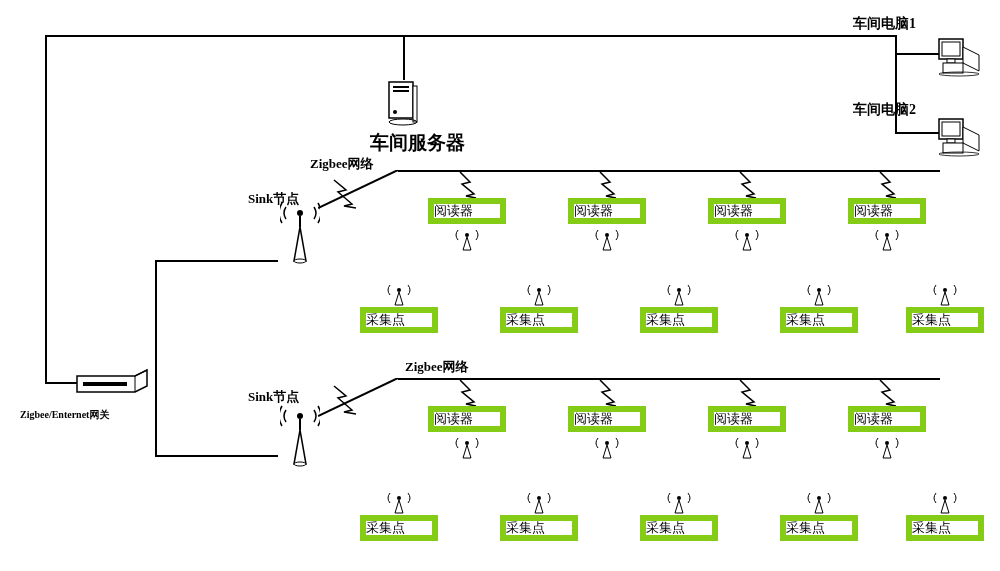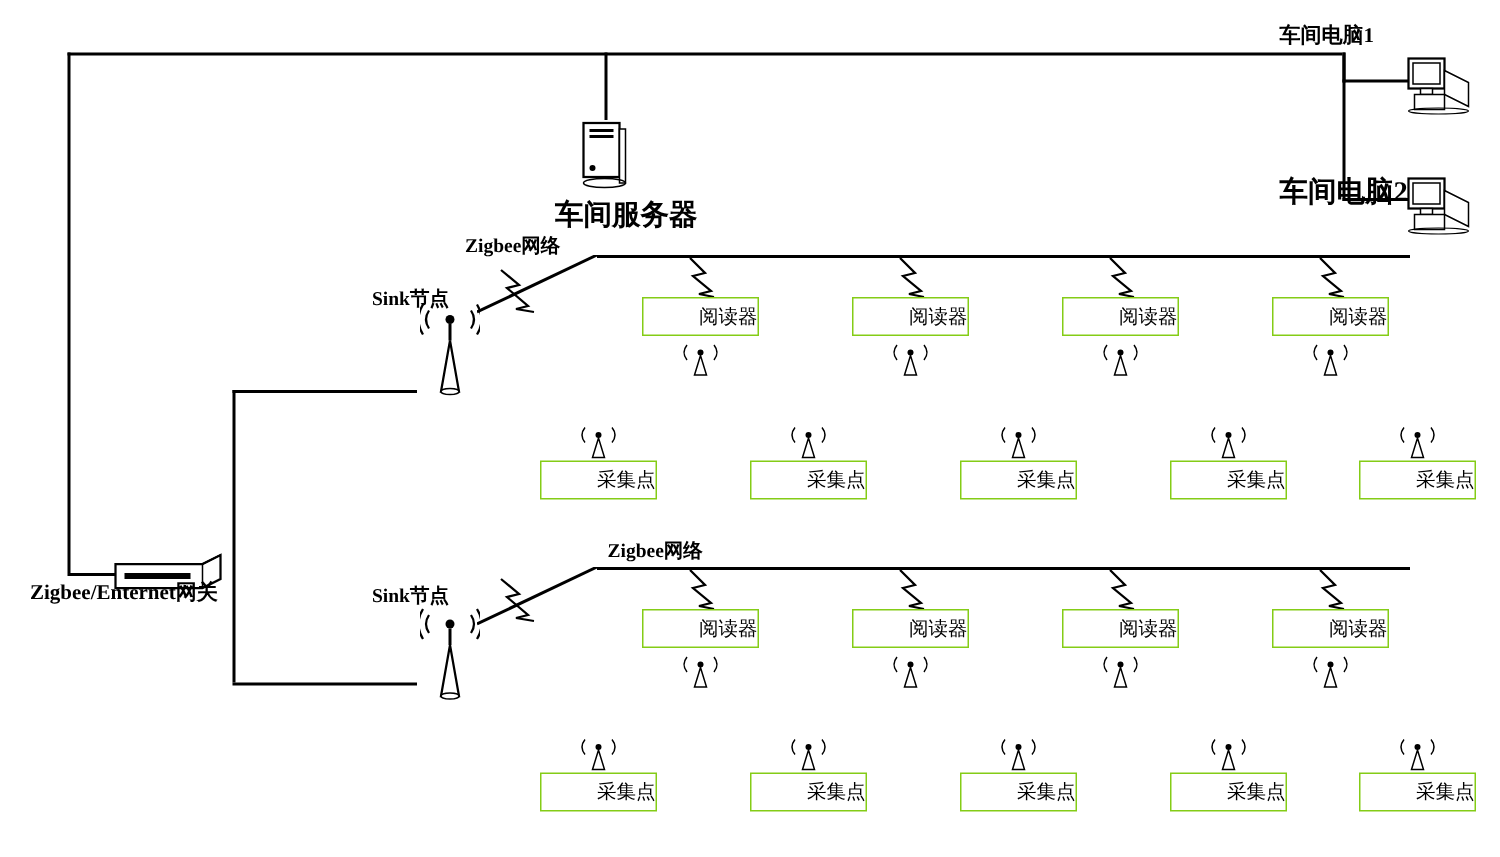--- a/index.html
+++ b/index.html
@@ -15,24 +15,24 @@
       position: absolute;
       background: #000;
     }
     .label {
       position: absolute;
       font-weight: bold;
       white-space: nowrap;
     }
     .box {
       position: absolute;
-      border: 1px solid #84cc16;
+      border: 6px solid #84cc16;
       display: flex;
       align-items: center;
-      justify-content: flex-end;
+      justify-content: flex-start;
       background: #fff;
     }
     .svg-icon {
       position: absolute;
     }
   </style>
 </head>
 <body>
 
 <div class="line" style="left:45px; top:35px; width:850px; height:2px;"></div>
@@ -43,21 +43,21 @@
 
 <div class="line" style="left:45px; top:382px; width:35px; height:2px;"></div>
 
 <div class="line" style="left:895px; top:35px; width:2px; height:20px;"></div>
 <div class="line" style="left:895px; top:53px; width:45px; height:2px;"></div>
 
 <div class="line" style="left:895px; top:132px; width:45px; height:2px;"></div>
 <div class="line" style="left:895px; top:35px; width:2px; height:99px;"></div>
 
 <div class="label" style="left:853px; top:15px; font-size:14px;">车间电脑1</div>
-<div class="label" style="left:853px; top:115px; font-size:19px;text-align:right;">车间电脑2</div>
+<div class="label" style="left:853px; top:101px; font-size:14px;text-align:right;">车间电脑2</div>
 
 <svg class="svg-icon" style="left:385px; top:80px;" width="36" height="46">
   <rect x="4" y="2" width="24" height="36" fill="#fff" stroke="#000" stroke-width="1.5"></rect>
   <rect x="28" y="6" width="4" height="36" fill="#fff" stroke="#000" stroke-width="1"></rect>
   <rect x="8" y="6" width="16" height="2" fill="#000"></rect>
   <rect x="8" y="10" width="16" height="2" fill="#000"></rect>
   <circle cx="10" cy="32" r="2" fill="#000"></circle>
   <ellipse cx="18" cy="42" rx="14" ry="3" fill="none" stroke="#000"></ellipse>
 </svg>
 <div class="label" style="left:370px; top:130px; font-size:19px;">车间服务器</div>
@@ -78,21 +78,21 @@
   <rect x="8" y="28" width="20" height="10" fill="#fff" stroke="#000"></rect>
   <ellipse cx="24" cy="39" rx="20" ry="2" fill="none" stroke="#000" stroke-width="0.8"></ellipse>
 </svg>
 
 <svg class="svg-icon" style="left:75px; top:368px;" width="76" height="30">
   <path d="M 2 8 L 60 8 L 72 2 L 72 18 L 60 24 L 2 24 Z" fill="#fff" stroke="#000" stroke-width="1.5"></path>
   <path d="M 60 8 L 72 2" fill="none" stroke="#000"></path>
   <path d="M 60 8 L 60 24" fill="none" stroke="#000"></path>
   <rect x="8" y="14" width="44" height="4" fill="#000"></rect>
 </svg>
-<div class="label" style="left:20px; top:386px; font-size:14px;">Zigbee/Enternet网关</div>
+<div class="label" style="left:20px; top:408px; font-size:10px;">Zigbee/Enternet网关</div>
 
 <div class="line" style="left:155px; top:260px; width:2px; height:120px;"></div>
 <div class="line" style="left:155px; top:260px; width:123px; height:2px;"></div>
 
 <div class="line" style="left:155px; top:380px; width:2px; height:75px;"></div>
 <div class="line" style="left:155px; top:455px; width:123px; height:2px;"></div>
 
 <div class="label" style="left:310px; top:155px;">Zigbee网络</div>
 <div class="label" style="left:248px; top:190px;">Sink节点</div>
 

